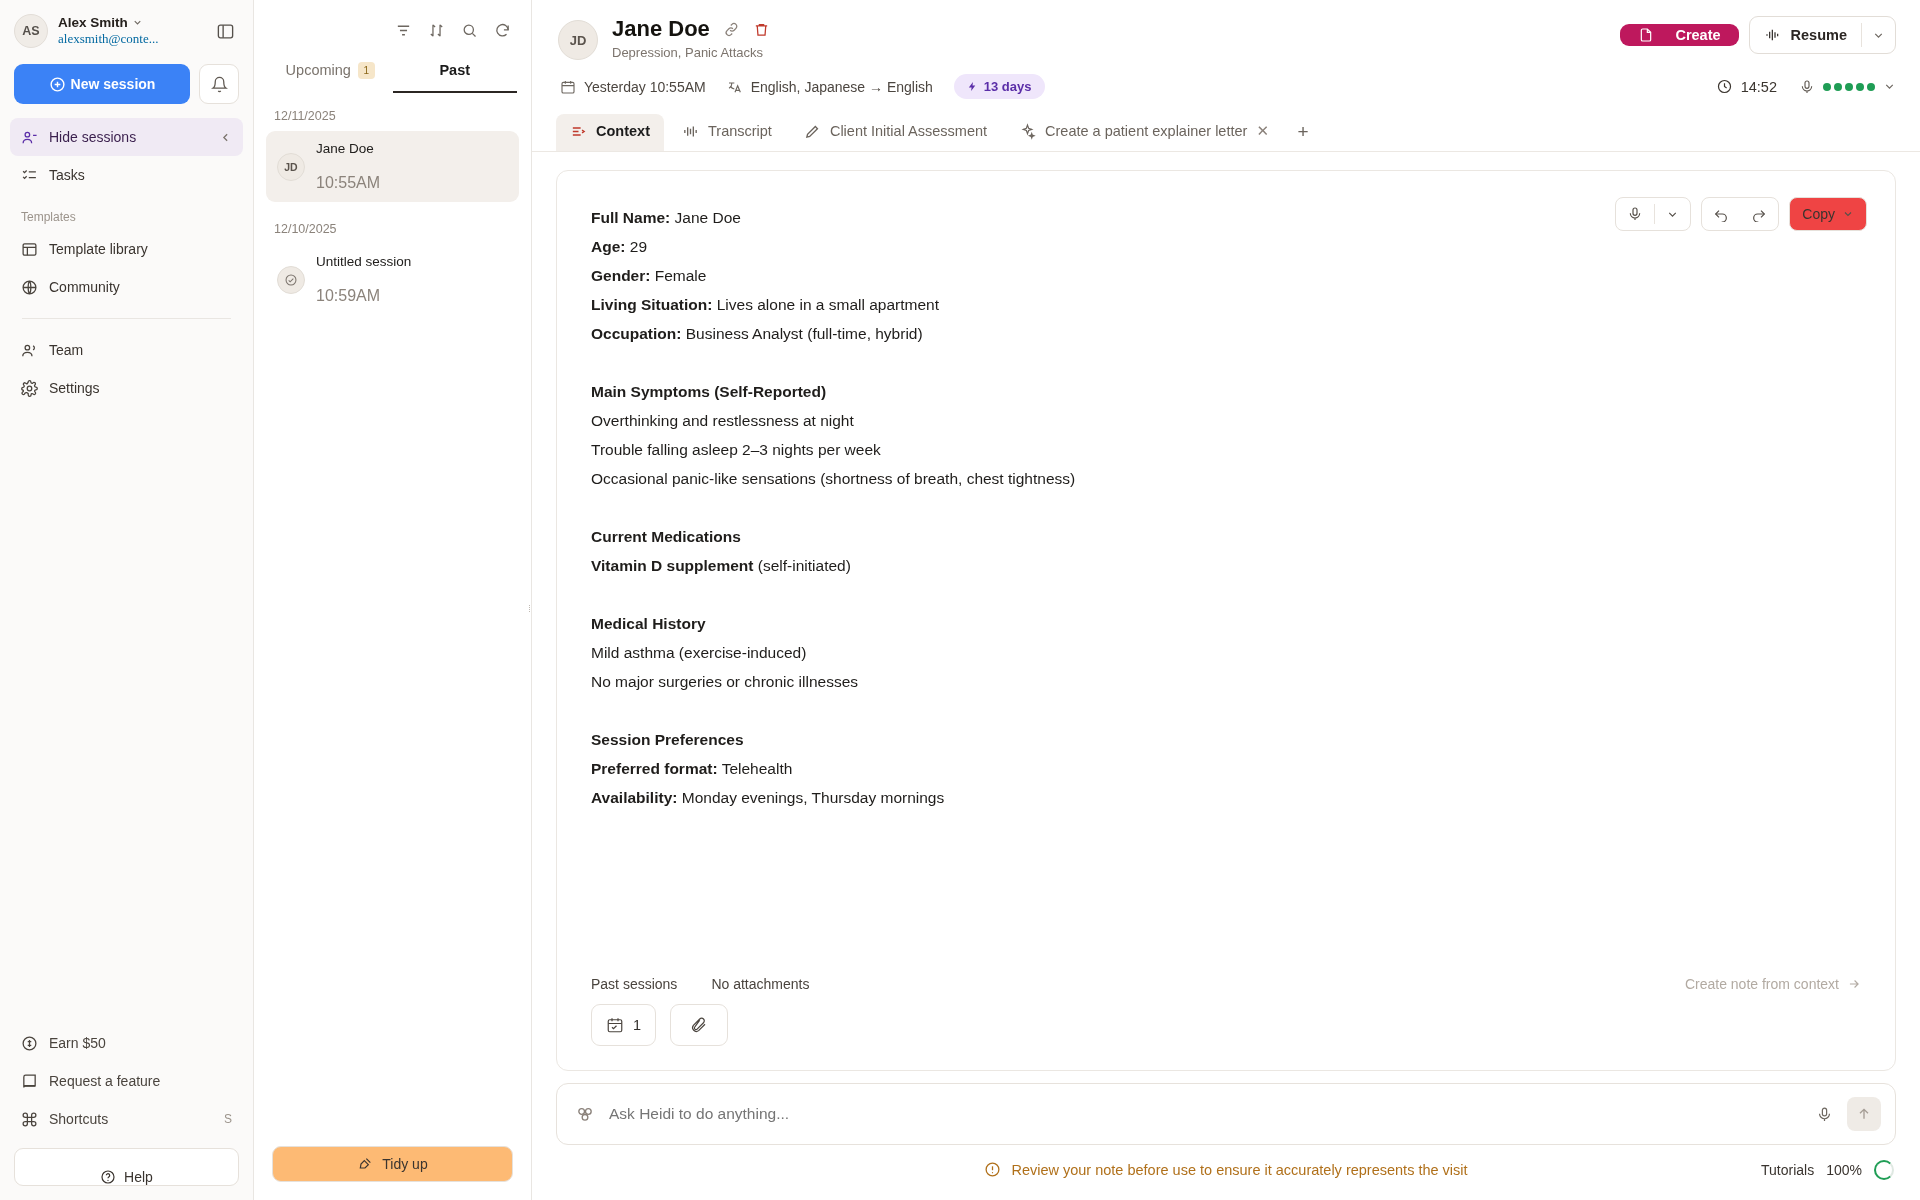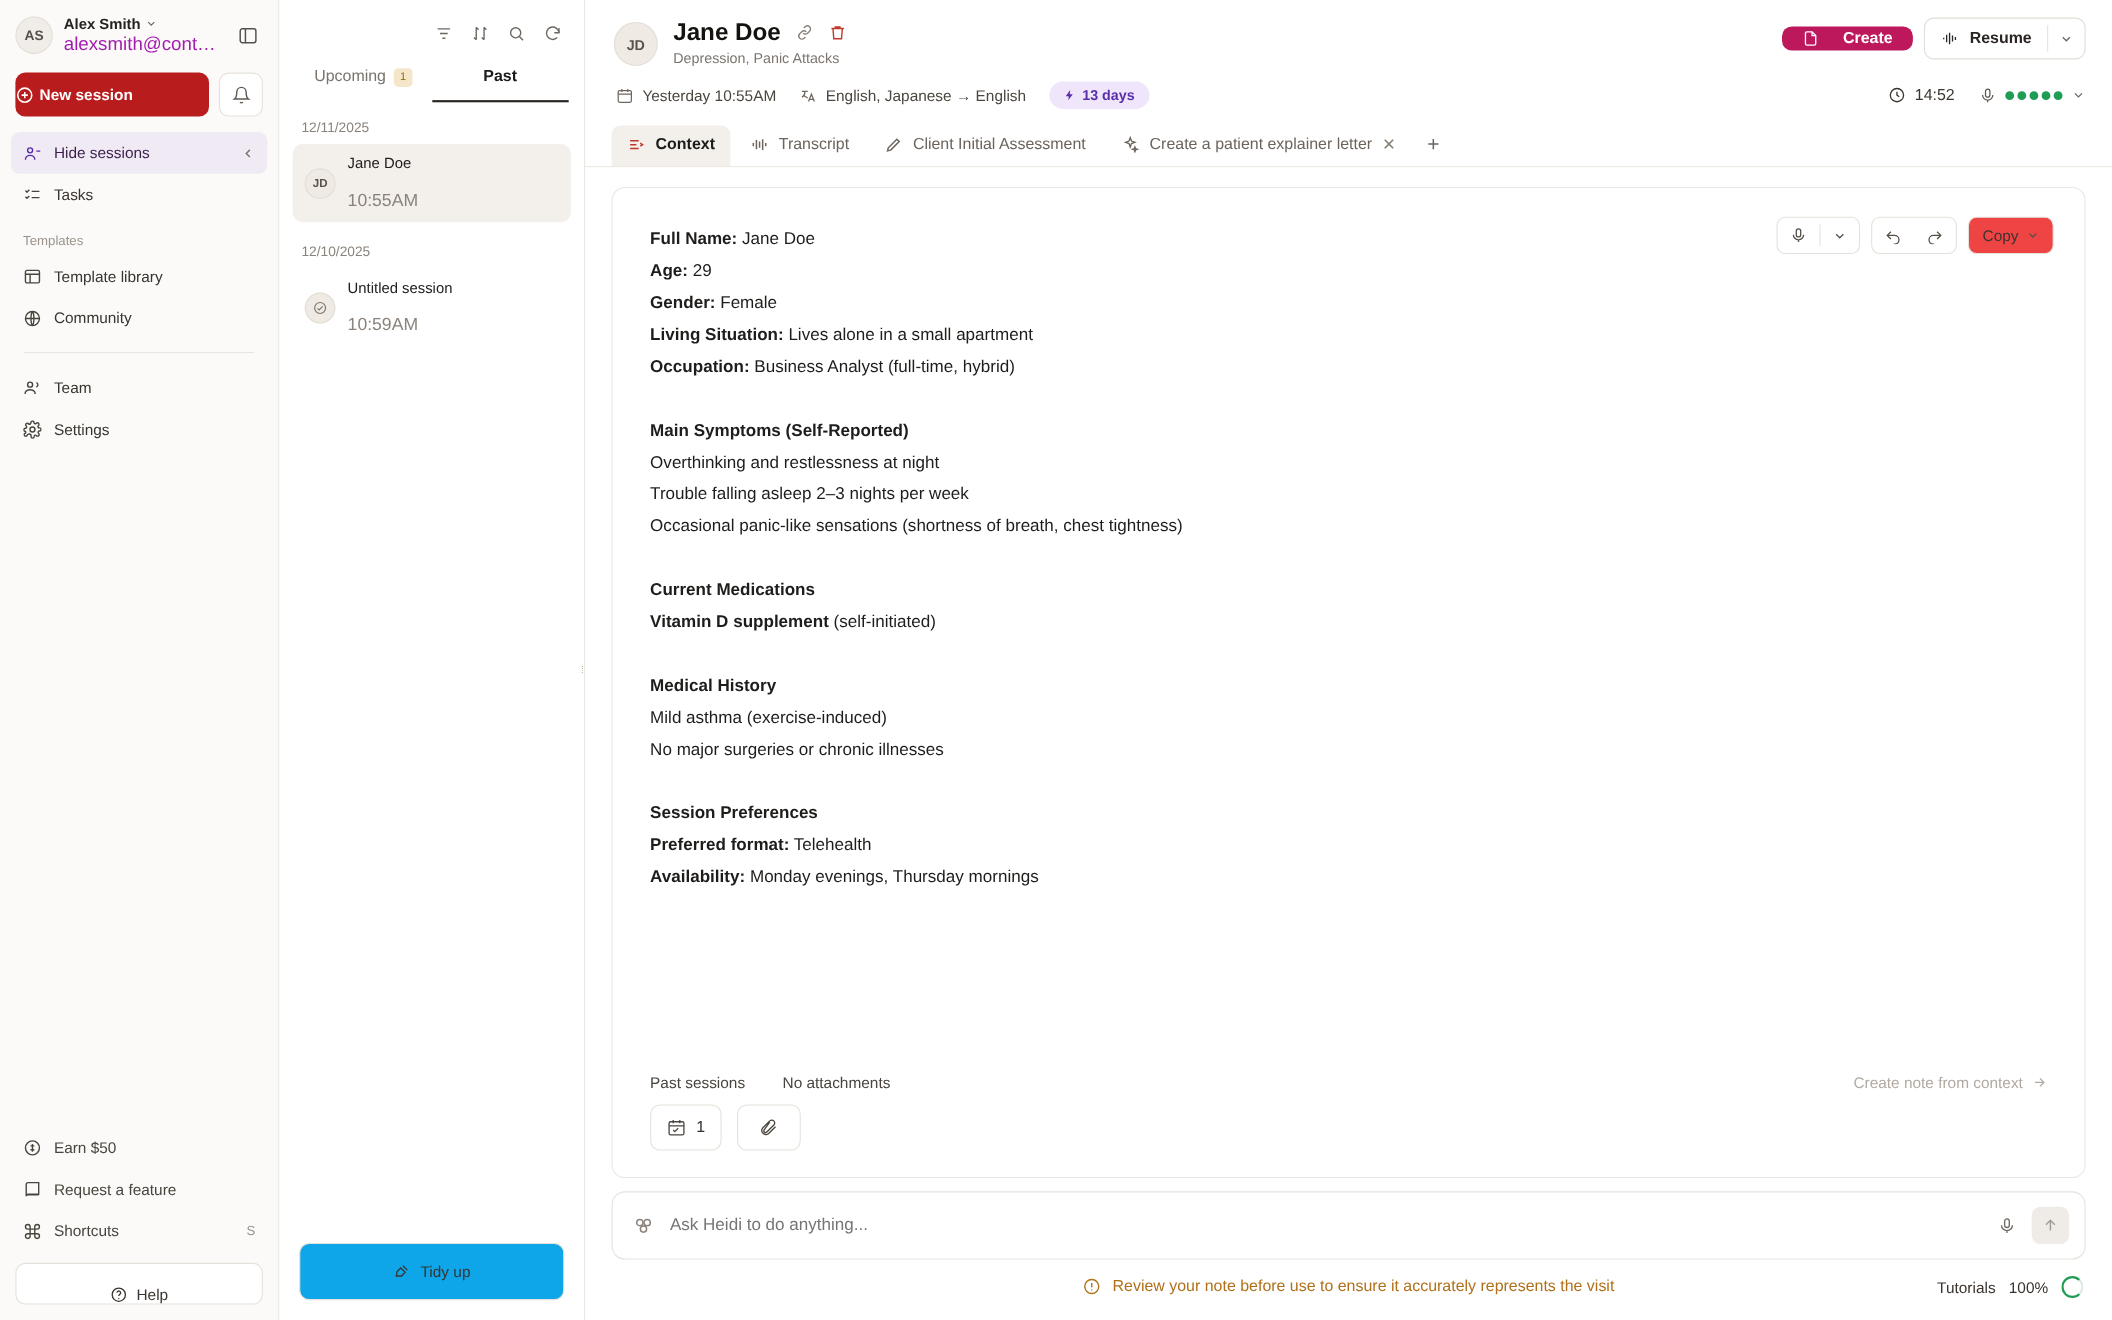--- a/index.html
+++ b/index.html
@@ -23,32 +23,32 @@
   .sb-top { padding: 14px 14px 0 14px; }
   .user-row { display: flex; align-items: center; gap: 10px; }
   .avatar {
     width: 34px; height: 34px; border-radius: 50%;
     background: #f0ece7; border: 1px solid #e3ded8;
     display: flex; align-items: center; justify-content: center;
     font-size: 12.5px; font-weight: 700; color: #55504b;
   }
   .user-meta { flex: 1; min-width: 0; }
   .user-name { font-size: 13.5px; font-weight: 600; color: #26211d; display: flex; align-items: center; gap: 4px; }
-  .user-mail { font-size: 17px; color: #a21caf; margin-top: 1px; white-space: nowrap; overflow: hidden; text-overflow: ellipsis; }
+  .user-mail { font-size: 13px; color: #0369a1; margin-top: 1px; white-space: nowrap; overflow: hidden; text-overflow: ellipsis; font-family: Liberation Serif, serif; }
   .collapse-btn {
     width: 28px; height: 28px; border-radius: 6px;
     display: flex; align-items: center; justify-content: center;
     color: #6f6962; cursor: pointer;
   }
 
   .new-session-row { display: flex; gap: 9px; padding: 16px 14px 0 14px; align-items: center; }
   .new-session {
     flex: 1; height: 40px; border-radius: 9px;
-    background: #b91c1c; color: #fff;
-    display: flex; align-items: center; justify-content: flex-start; gap: 5px;
+    background: #3b82f6; color: #fff;
+    display: flex; align-items: center; justify-content: center; gap: 5px;
     font-size: 14px; font-weight: 600; cursor: pointer;
   }
   .bell {
     width: 40px; height: 40px; border-radius: 9px;
     border: 1px solid #e6e1db; background: #fff;
     display: flex; align-items: center; justify-content: center;
     color: #5f5851; cursor: pointer;
   }
 
   .nav { padding: 14px 10px 0 10px; }
@@ -116,21 +116,21 @@
   }
   .sess-name { font-size: 13.5px; color: #22201e; font-weight: 500; }
   .sess-time { font-size: 16px; color: #8b837b; margin-top: 18px; }
   .drag-handle {
     position: absolute; right: -3px; top: 50%; width: 8px; height: 18px;
     display: flex; flex-direction: column; justify-content: center; align-items: center;
     color: #b6aea6; font-size: 9px; letter-spacing: 1px; cursor: col-resize;
   }
   .tidy-wrap { margin-top: auto; padding: 0 18px 18px 18px; }
   .tidy-btn {
-    height: 52px; border-radius: 9px; border: 1px solid #e6e1db; background: #0ea5e9;
+    height: 36px; border-radius: 9px; border: 1px solid #e6e1db; background: #fdba74;
     display: flex; align-items: center; justify-content: center; gap: 9px;
     font-size: 14px; color: #3a342f; cursor: pointer;
   }
 
   
   .main { flex: 1; height: 100%; display: flex; flex-direction: column; background: #fff; min-width: 0; }
   .main-head { padding: 16px 24px 0 26px; }
   .head-row1 { display: flex; align-items: flex-start; gap: 14px; }
   .pt-av {
     width: 40px; height: 40px; border-radius: 50%;

